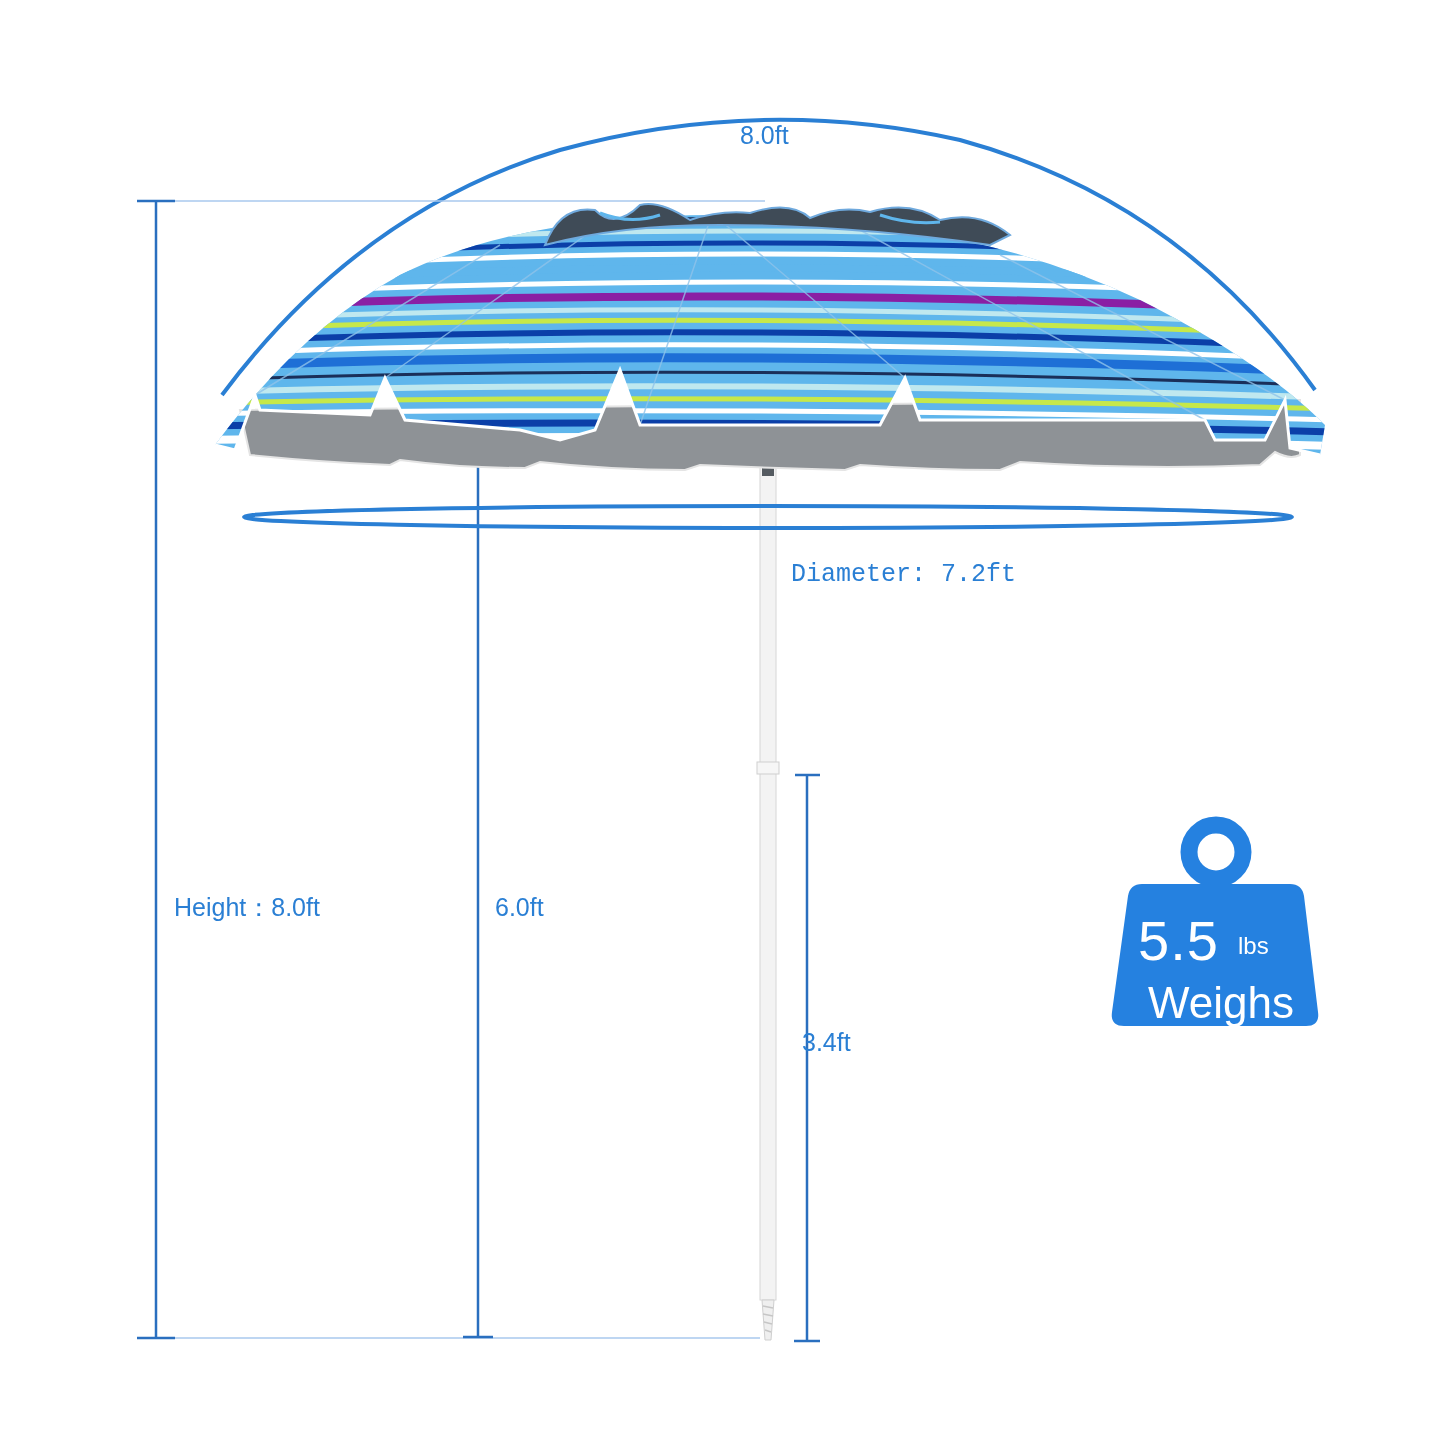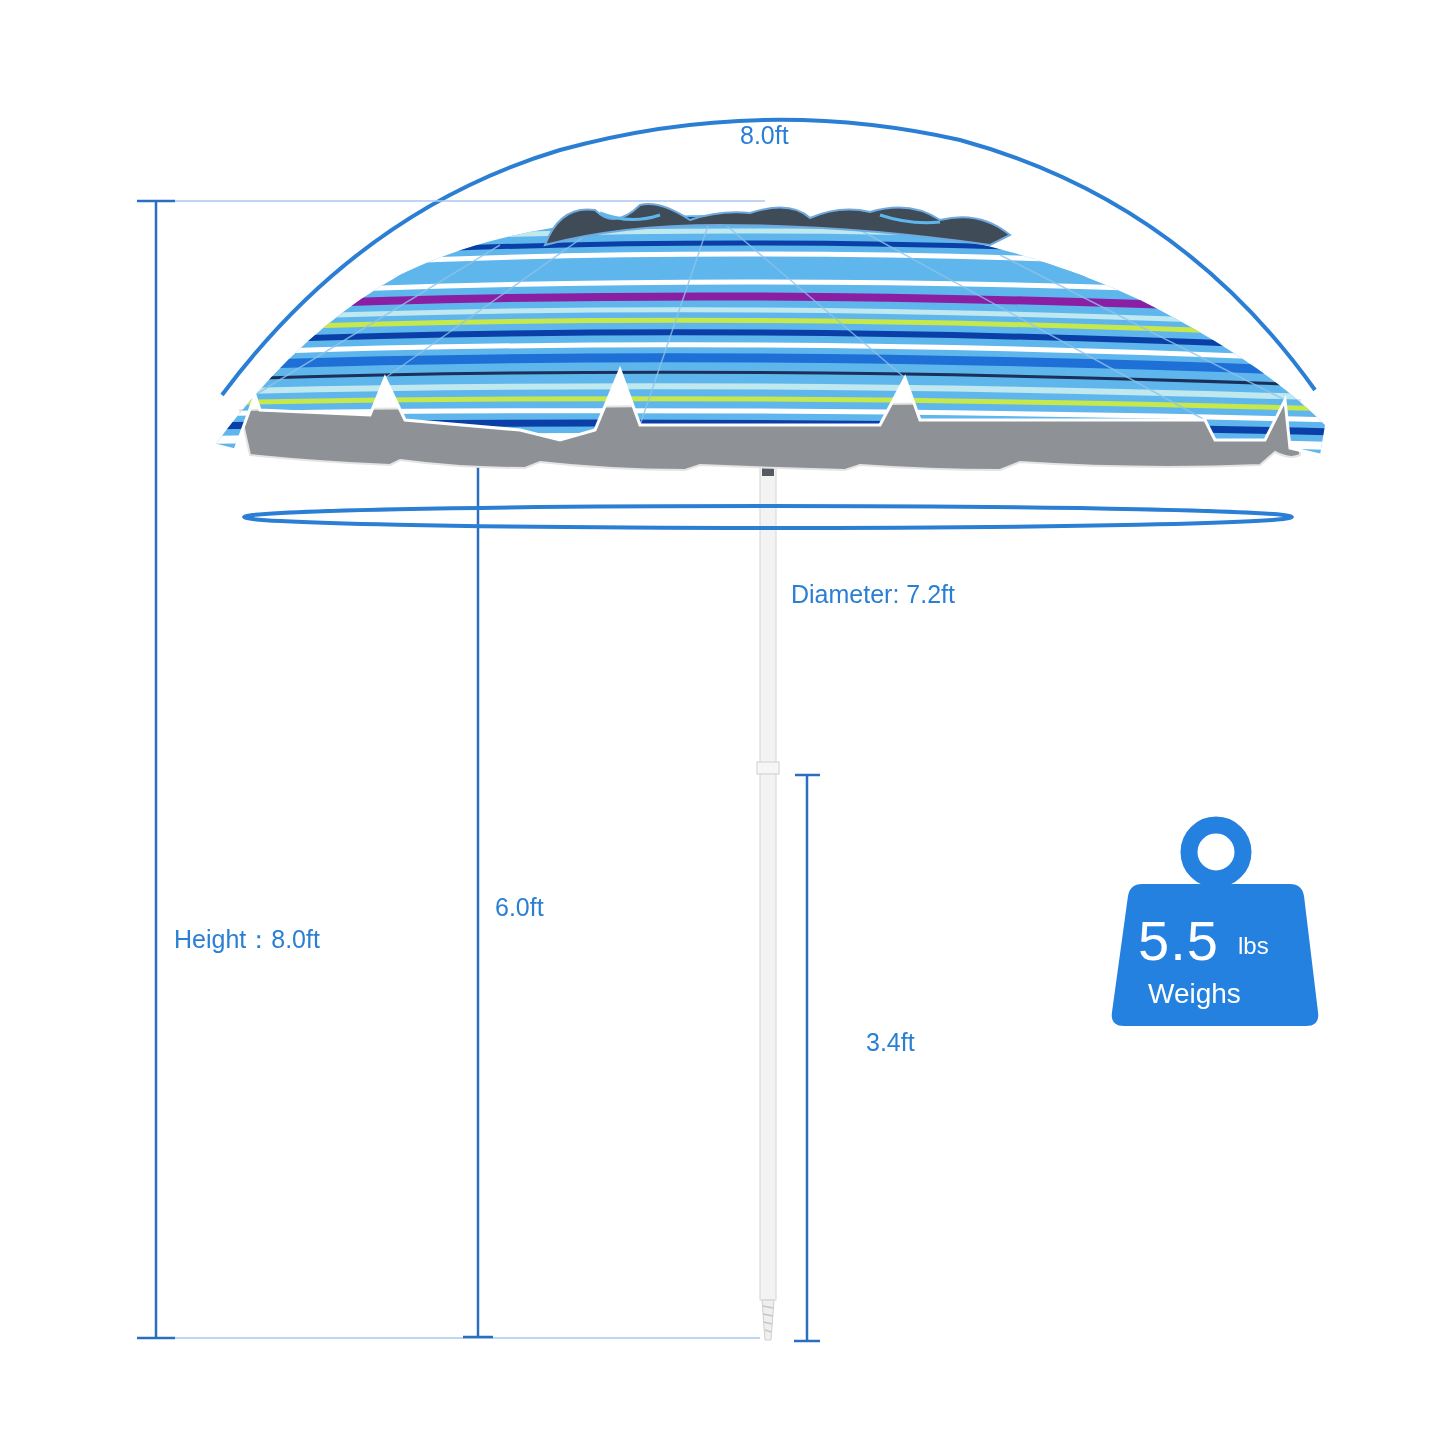--- a/index.html
+++ b/index.html
@@ -88,24 +88,24 @@
     <ellipse cx="768" cy="517" rx="524" ry="11" fill="none" stroke="#2a7fd4" stroke-width="4"></ellipse>
 
     <g>
       <circle cx="1216" cy="852" r="27" fill="none" stroke="#2581e0" stroke-width="17"></circle>
       <path d="M1142,884 L1290,884 Q1302,884 1304,896 L1318,1012 Q1320,1026 1306,1026 L1124,1026 Q1110,1026 1112,1012 L1128,896 Q1130,884 1142,884 Z" fill="#2581e0"></path>
     </g>
   </svg>
 
   
   <div class="label" style="left:740px; top:121px;">8.0ft</div>
-  <div class="label" style="left:791px; top:580px;">Diameter: 7.2ft</div>
-  <div class="label" style="left:174px; top:891px;margin-top:32px;">Height：8.0ft</div>
+  <div class="label" style="left:791px; top:560px;font-family:Liberation Mono, monospace;">Diameter: 7.2ft</div>
+  <div class="label" style="left:174px; top:891px;">Height：8.0ft</div>
   <div class="label" style="left:495px; top:893px;">6.0ft</div>
-  <div class="label" style="left:866px; top:1028px;text-align:center;">3.4ft</div>
+  <div class="label" style="left:802px; top:1028px;text-align:center;">3.4ft</div>
 
   
   <div>
     <span class="weight-big" style="left:1138px; top:908px; font-size:56px; letter-spacing:1px;">5.5</span>
     <span class="weight-big" style="left:1238px; top:932px; font-size:24px;">lbs</span>
-    <span class="weight-big" style="left:1148px; top:978px; font-size:28px;">Weighs</span>
+    <span class="weight-big" style="left:1148px; top:978px; font-size:44px;">Weighs</span>
   </div>
 </div>
 
 </body></html>

